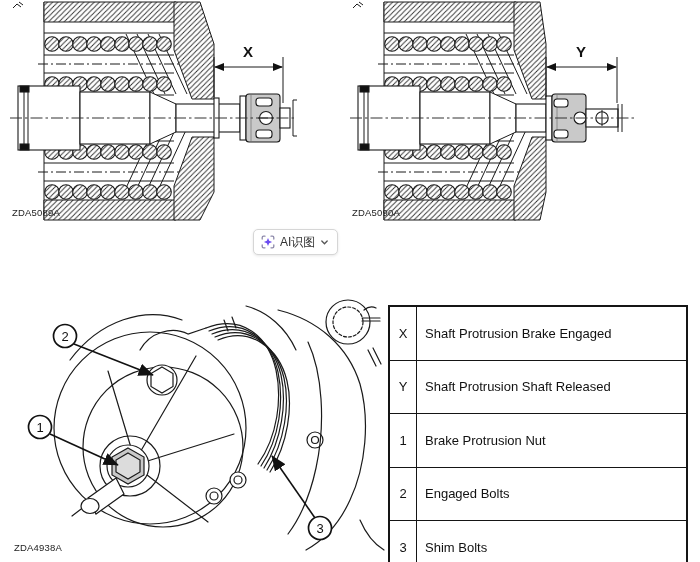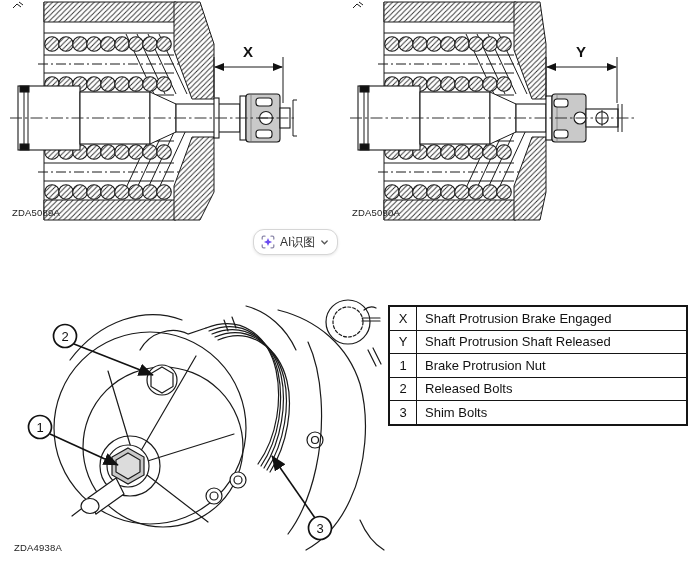--- a/index.html
+++ b/index.html
@@ -9,29 +9,29 @@
   #fig-engaged{left:8px;top:0;}
   #fig-released{left:348px;top:0;}
   #fig-assembly{left:10px;top:298px;}
   .caption{font-family:"Liberation Sans",sans-serif;font-size:9.5px;fill:#222;letter-spacing:.2px;}
   .dimlabel{font-family:"Liberation Sans",sans-serif;font-size:15px;font-weight:bold;fill:#111;}
   .callout-num{font-family:"Liberation Sans",sans-serif;font-size:13px;fill:#111;}
 
   
   #ai-btn{position:absolute;left:253px;top:229px;height:24px;
     display:inline-flex;align-items:center;gap:5px;padding:0 8px 0 7px;
-    background:#fff;border:1px solid #d6d6d6;border-radius:11px;
+    background:#fff;border:1px solid #d6d6d6;border-radius:5px;
     box-shadow:0 1px 3px rgba(0,0,0,.10);cursor:pointer;font-size:12px;color:#333;}
   #ai-btn .lbl{line-height:1;}
 
   
   #legend{position:absolute;left:388px;top:305px;border-collapse:collapse;
     background:#fff;border:2px solid #151515;table-layout:fixed;}
   #legend td{border:1.5px solid #151515;font-size:13px;height:20.5px;
-    padding:1px 6px;white-space:nowrap;}
+    padding:16px 6px;white-space:nowrap;}
   #legend td.key{width:22px;text-align:center;padding:1px 2px;}
   #legend td.desc{width:255px;padding-left:8px;}
 </style>
 </head>
 <body>
 
 <svg width="0" height="0" style="position:absolute" aria-hidden="true">
   <defs>
     <pattern id="hatch" patternUnits="userSpaceOnUse" width="5.2" height="5.2">
       <rect width="5.2" height="5.2" fill="#ffffff"></rect>
@@ -309,20 +309,20 @@
     <tr>
       <td class="key">Y</td>
       <td class="desc">Shaft Protrusion Shaft Released</td>
     </tr>
     <tr>
       <td class="key">1</td>
       <td class="desc">Brake Protrusion Nut</td>
     </tr>
     <tr>
       <td class="key">2</td>
-      <td class="desc">Released Bolts</td>
+      <td class="desc">Engaged Bolts</td>
     </tr>
     <tr>
       <td class="key">3</td>
       <td class="desc">Shim Bolts</td>
     </tr>
   </tbody>
 </table>
 
 </body></html>

